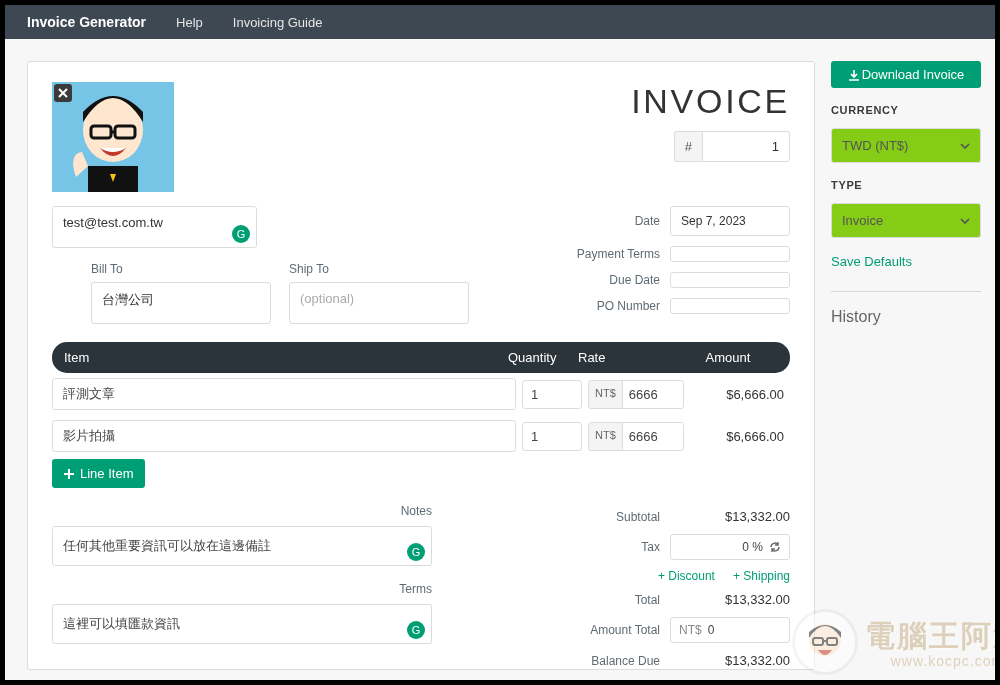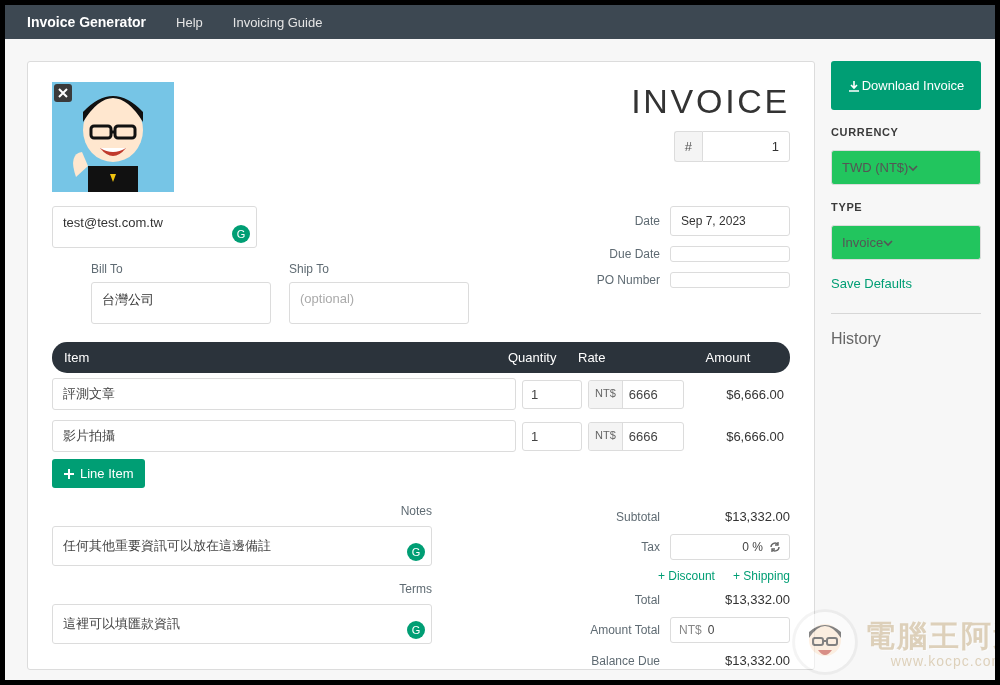--- a/index.html
+++ b/index.html
@@ -63,38 +63,38 @@
     display: flex;
     flex-direction: column;
     gap: 12px;
     font-size: 13px;
   }
   .btn-green {
     background: var(--green);
     color: #fff;
     border: none;
     border-radius: 3px;
-    padding: 17px 10px;
+    padding: 6px 10px;
     font-size: 13px;
     cursor: pointer;
     display: flex;
     align-items: center;
     justify-content: center;
     gap: 2px;
   }
   .sb-label { text-transform: uppercase; letter-spacing: .06em; font-size: 11px; color: #3a3a3a; font-weight: 700; margin-top: 4px;}
   .sb-select {
     border: 1px solid var(--border);
     border-radius: 3px;
-    background: #22c55e;
+    background: #84cc16;
     padding: 9px 10px;
     font-size: 13px;
     color: #555;
     display: flex;
-    justify-content: flex-start;
+    justify-content: space-between;
     align-items: center;
     cursor: pointer;
   }
   .sb-link { color: var(--green); cursor: pointer; margin-top: 4px; font-size: 13px;}
   .sb-hr { border: none; border-top: 1px solid #d7d7d7; margin: 10px 0 4px 0;}
   .sb-history { color: #666; font-size: 16px; }
 
   
   .row-top { display:flex; justify-content:space-between; align-items:flex-start; }
   .logo-wrap { position: relative; }
@@ -276,20 +276,24 @@
           </div>
         </div>
       </div>
 
       <div class="rightcol">
         <div class="frow">
           <span class="flab">Date</span>
           <div class="finput">Sep 7, 2023</div>
         </div>
         <div class="frow">
+          <span class="flab">Payment Terms</span>
+          <div class="finput"></div>
+        </div>
+        <div class="frow">
           <span class="flab">Due Date</span>
           <div class="finput"></div>
         </div>
         <div class="frow">
           <span class="flab">PO Number</span>
           <div class="finput"></div>
         </div>
       </div>
     </div>
 

